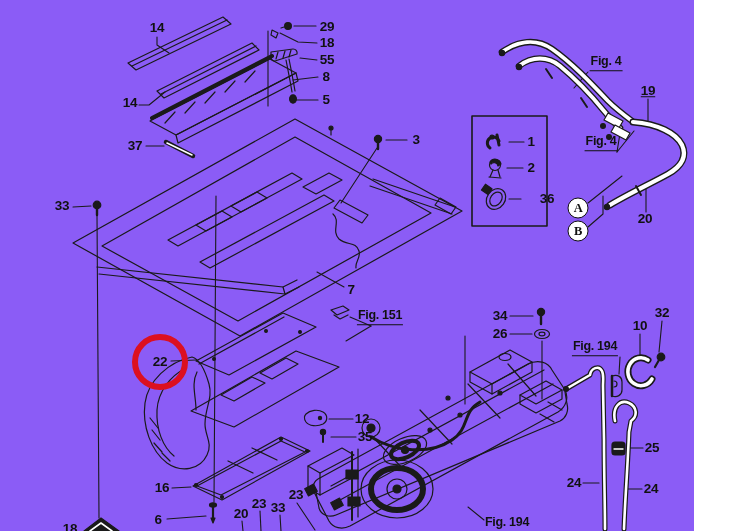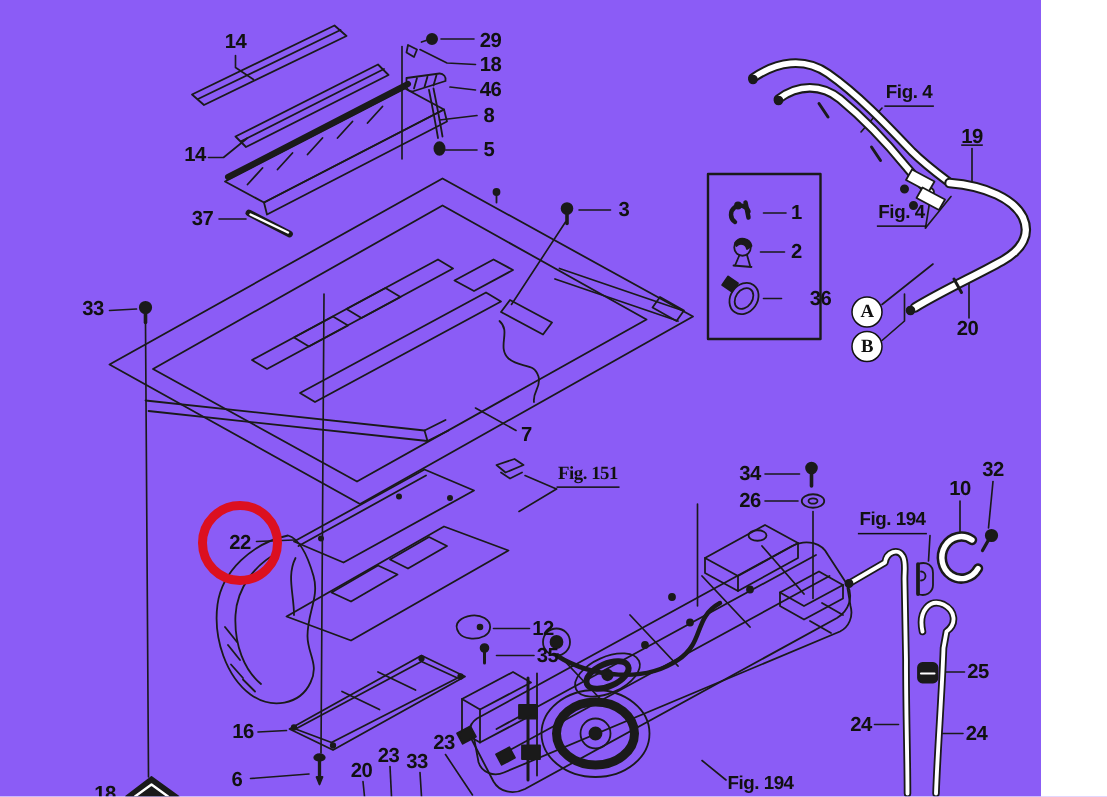--- a/index.html
+++ b/index.html
@@ -277,39 +277,39 @@
   <g>
     <path d="M84,531 L101,518 L119,531 Z" fill="#1a1a1a"></path>
     <path d="M90,531 L101,523 L112,531" stroke="#ffffff" stroke-width="1.6"></path>
   </g>
 </svg>
 
 <div id="callout-layer">
       <div class="callout number" style="left: 157px; top: 28px;">14</div>
       <div class="callout number" style="left: 327px; top: 27px;">29</div>
       <div class="callout number" style="left: 327px; top: 43px;">18</div>
-      <div class="callout number" style="left: 327px; top: 60px;">46</div>
+      <div class="callout number" style="left: 327px; top: 60px;">55</div>
       <div class="callout number" style="left: 326px; top: 77px;">8</div>
       <div class="callout number" style="left: 326px; top: 100px;">5</div>
       <div class="callout number" style="left: 130px; top: 103px;">14</div>
       <div class="callout number" style="left: 135px; top: 146px;">37</div>
       <div class="callout number" style="left: 416px; top: 140px;">3</div>
       <div class="callout number" style="left: 62px; top: 206px;">33</div>
       <div class="callout number" style="left: 531px; top: 142px;">1</div>
       <div class="callout number" style="left: 531px; top: 168px;">2</div>
       <div class="callout number" style="left: 547px; top: 199px;">36</div>
       <div class="callout fig" style="left: 606px; top: 63px;">Fig. 4</div>
       <div class="callout number" style="left: 648px; top: 91px; text-decoration: underline;">19</div>
       <div class="callout fig" style="left: 601px; top: 143px;">Fig. 4</div>
       <div class="callout letter" style="left: 578px; top: 208px;">A</div>
       <div class="callout letter" style="left: 578px; top: 231px;">B</div>
       <div class="callout number" style="left: 645px; top: 219px;">20</div>
       <div class="callout number" style="left: 351px; top: 290px;">7</div>
       <div class="callout number" style="left: 160px; top: 362px;">22</div>
-      <div class="callout fig" style="left: 392px; top: 317px; font-family: Liberation Serif, serif;">Fig. 151</div>
+      <div class="callout fig" style="left: 380px; top: 317px;">Fig. 151</div>
       <div class="callout number" style="left: 500px; top: 316px;">34</div>
       <div class="callout number" style="left: 500px; top: 334px; text-align: right;">26</div>
       <div class="callout fig" style="left: 595px; top: 348px;">Fig. 194</div>
       <div class="callout number" style="left: 640px; top: 326px; text-align: center;">10</div>
       <div class="callout number" style="left: 662px; top: 313px;">32</div>
       <div class="callout number" style="left: 362px; top: 419px;">12</div>
       <div class="callout number" style="left: 365px; top: 437px;">35</div>
       <div class="callout number" style="left: 652px; top: 448px;">25</div>
       <div class="callout number" style="left: 574px; top: 483px;">24</div>
       <div class="callout number" style="left: 651px; top: 489px;">24</div>

